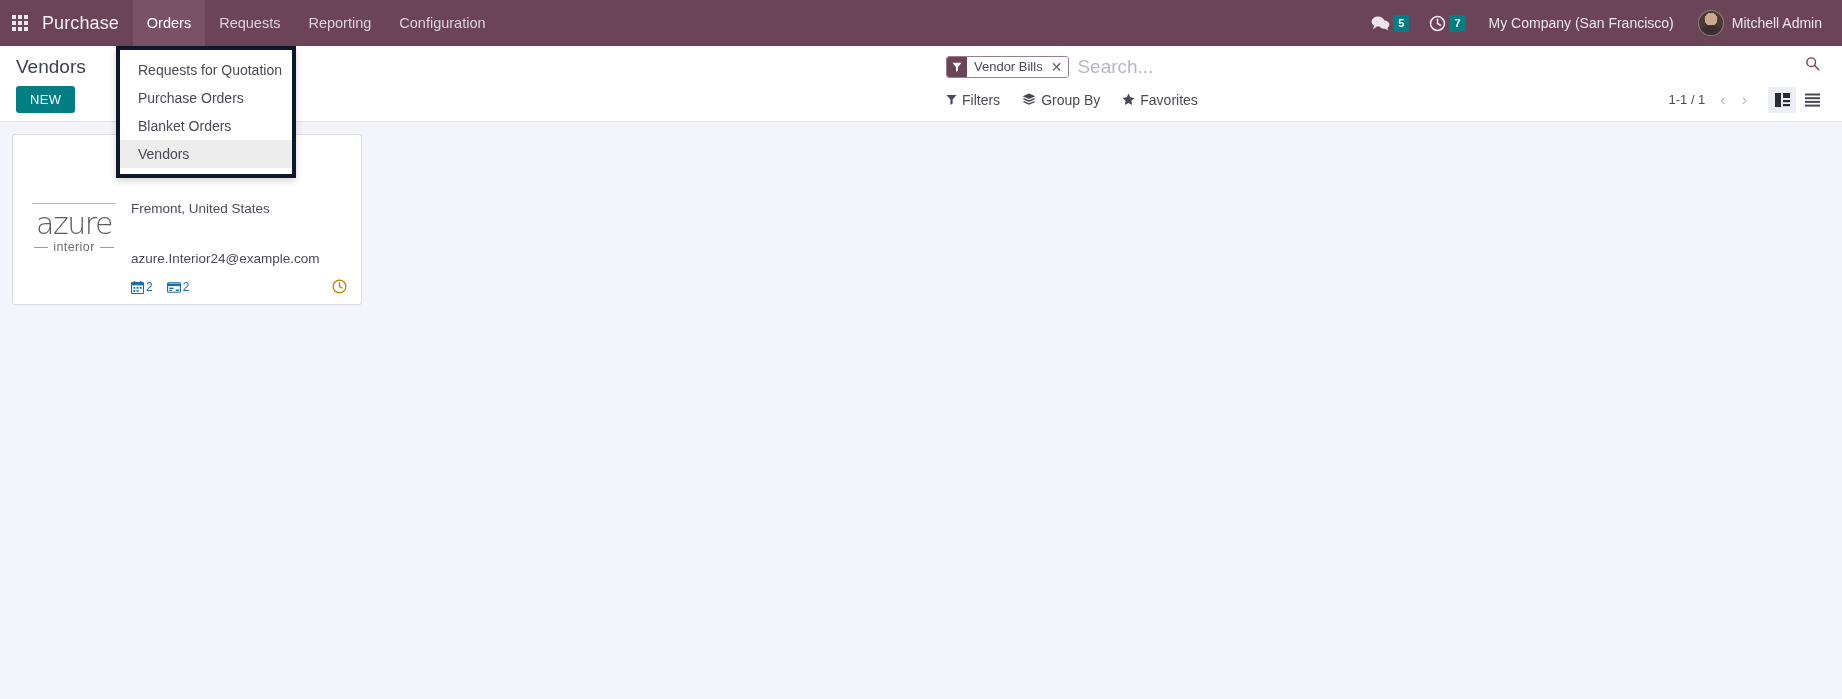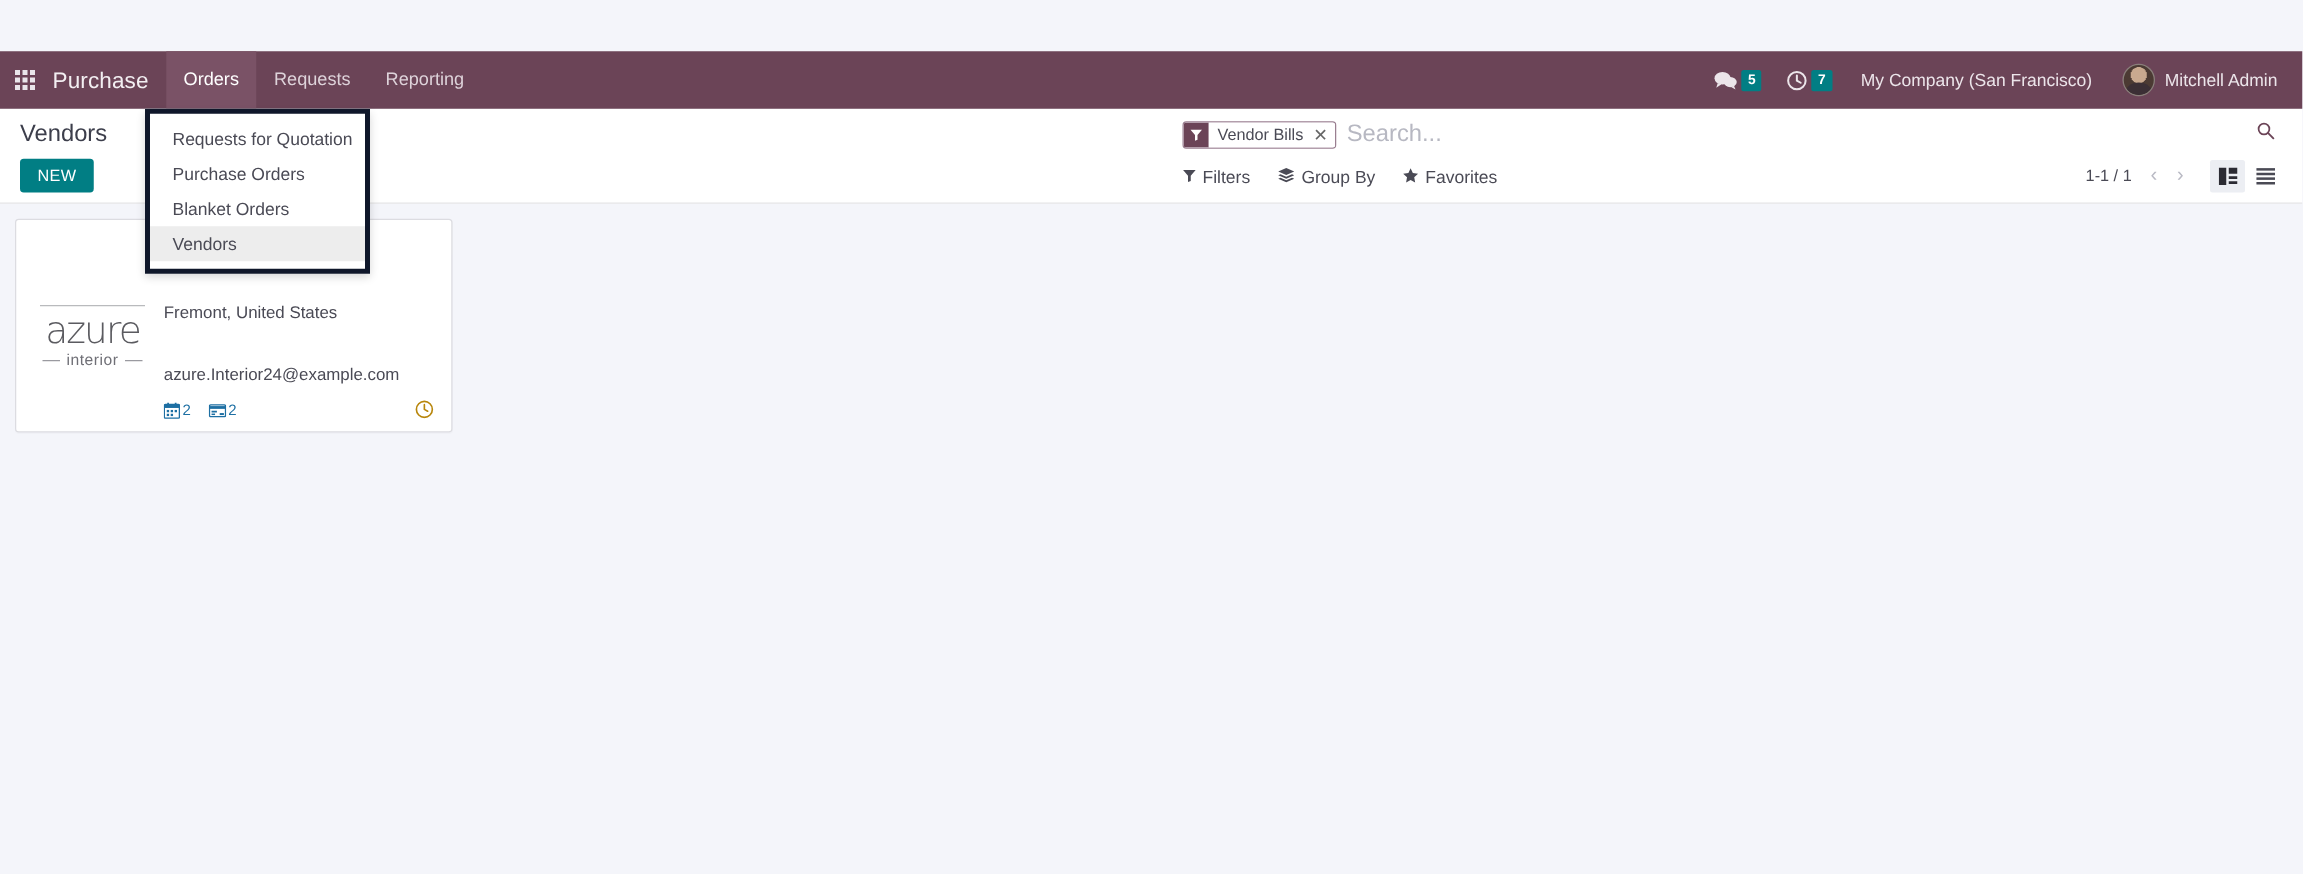--- a/index.html
+++ b/index.html
@@ -17,21 +17,20 @@
     -webkit-font-smoothing: antialiased;
   }
 
   
   .navbar {
     height: 46px;
     background: #6b4457;
     display: flex;
     position: relative;
     z-index: 50;
-    margin-top: 41px;
   }
 
   .apps-btn {
     width: 40px;
     height: 46px;
     display: flex;
     align-items: center;
     justify-content: center;
     cursor: pointer;
   }
@@ -400,20 +399,21 @@
         <i></i>
         <i></i>
     </span>
   </div>
 
   <div class="brand">Purchase</div>
 
   <div class="menu-item open">Orders</div>
   <div class="menu-item">Requests</div>
   <div class="menu-item">Reporting</div>
+  <div class="menu-item">Configuration</div>
 
   <div class="navbar-spacer"></div>
 
   <div class="systray">
 
     <div class="sys-btn">
       <span>
         <svg width="19" height="16" viewBox="0 0 19 16" fill="#ece5ea">
           <ellipse cx="7" cy="6.6" rx="6.4" ry="5"></ellipse>
           <path d="M3.2 10.4 L2 14.2 L6.2 11.4 Z"></path>

